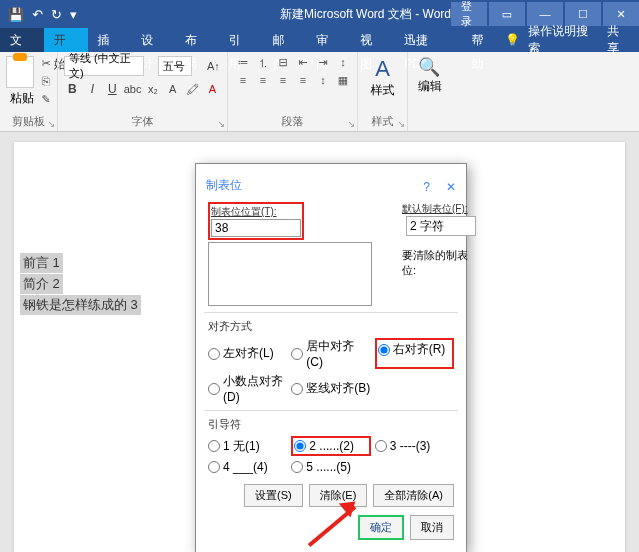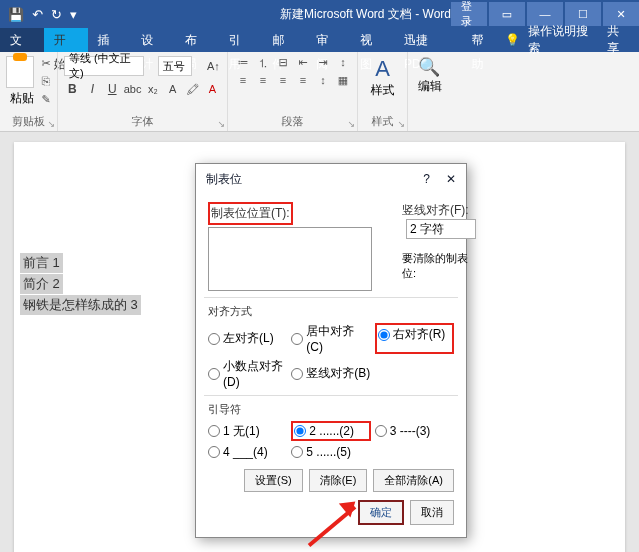--- a/index.html
+++ b/index.html
@@ -30,35 +30,35 @@
 .font-btns{display:flex;gap:3px;margin-top:4px}
 .fb{width:18px;height:18px;display:flex;align-items:center;justify-content:center;font-size:11px;color:#444}
 .para-icons{display:grid;grid-template-columns:repeat(6,18px);gap:2px}
 .pi{width:18px;height:16px;font-size:11px;color:#555;text-align:center}
 .style-box{display:flex;flex-direction:column;align-items:center}
 .style-a{font-size:22px;color:#2b579a}
 .doc-area{background:#fff;margin:10px 14px;height:460px;position:relative;box-shadow:0 1px 3px rgba(0,0,0,.2)}
 .doc-text{position:absolute;left:6px;top:111px}
 .toc-line{background:#d0d0d0;padding:1px 3px;margin-bottom:1px;font-size:13px;color:#333;display:inline-block}
 .dialog{position:absolute;left:195px;top:163px;width:272px;background:#fff;border:1px solid #888;box-shadow:3px 3px 12px rgba(0,0,0,.35);z-index:10}
-.dlg-title{height:30px;display:flex;align-items:center;padding:0 10px;font-size:12px;color:#0f172a}
+.dlg-title{height:30px;display:flex;align-items:flex-end;padding:0 10px;font-size:12px;color:#3b82f6}
 .dlg-title-btns{margin-left:auto;display:flex;gap:16px;font-size:14px}
 .dlg-body{padding:8px 12px 12px}
-.dlg-label{font-size:12px;color:#333;}
+.dlg-label{font-size:10px;color:#333;text-decoration:underline}
 .redbox{border:2px solid #e8221a;padding:1px}
 .tab-input{width:90px;height:18px;border:1px solid #999;padding:1px 3px;font-size:12px}
 .tab-list{width:164px;height:64px;border:1px solid #999;background:#fff;margin-top:2px}
 .def-input{width:70px;height:20px;border:1px solid #aaa;padding:1px 3px;margin-left:4px}
 .section-label{font-size:11px;color:#333;margin:6px 0 4px}
 .radio-grid{display:grid;grid-template-columns:1fr 1fr 1fr;gap:4px 4px}
 .radio-opt{display:flex;align-items:center;gap:3px;font-size:11px}
 .radio-opt input{width:12px;height:12px}
 .dlg-btns{display:flex;gap:6px;justify-content:flex-end;margin-top:10px}
 .dlg-btn{padding:3px 10px;border:1px solid #aaa;background:#f4f4f4;font-size:11px;cursor:pointer}
-.dlg-btn.primary{border:2px solid #7f1d1d;color:#1a4a8a}
+.dlg-btn.primary{border:2px solid #22c55e;color:#1a4a8a}
 .hr{border-top:1px solid #ddd;margin:6px -4px}
 .arrow{position:absolute;left:295px;top:505px;z-index:20}
 .arrow-line{width:60px;height:4px;background:#e8221a;transform:rotate(-40deg);transform-origin:right center}
 .arrow-head{position:absolute;right:-2px;top:-8px;width:0;height:0;border-left:14px solid #e8221a;border-top:9px solid transparent;border-bottom:9px solid transparent;transform:rotate(-40deg)}
 .top-right-cols{display:flex;gap:30px}
 </style>
 </head>
 <body>
 
 <div class="titlebar">
@@ -186,25 +186,26 @@
     <div class="dlg-title-btns">
       <span>?</span>
       <span>✕</span>
     </div>
   </div>
   <div class="dlg-body">
     <div class="top-right-cols">
       <div>
         <div class="redbox" style="display:inline-block">
           <div class="dlg-label">制表位位置(T):</div>
+          <input class="tab-input" value="38" style="">
         </div>
         <div class="tab-list"></div>
       </div>
       <div>
-        <div class="dlg-label">竖线对齐(F):</div>
+        <div class="dlg-label">默认制表位(F):</div>
         <input class="def-input" value="2 字符" style="">
         <div style="margin-top:12px;font-size:11px">要清除的制表位:</div>
       </div>
     </div>
 
     <div class="hr"></div>
     <div class="section-label">对齐方式</div>
     <div class="radio-grid">
       <label class="radio-opt">
           <input type="radio" name="al" style="">

